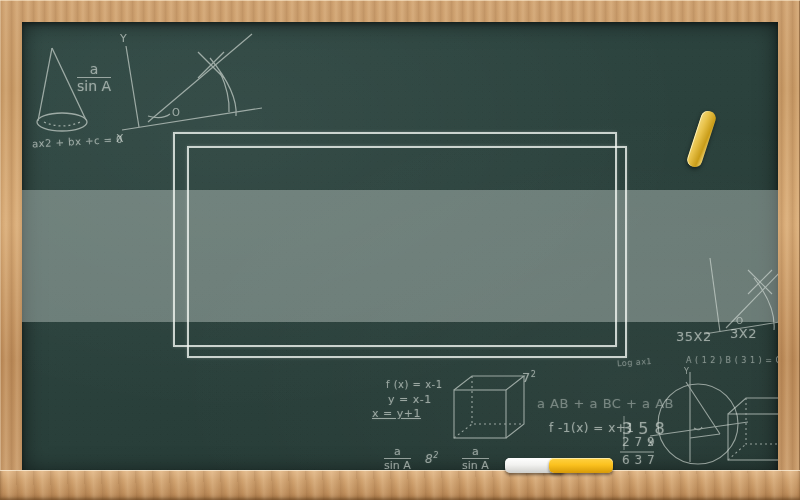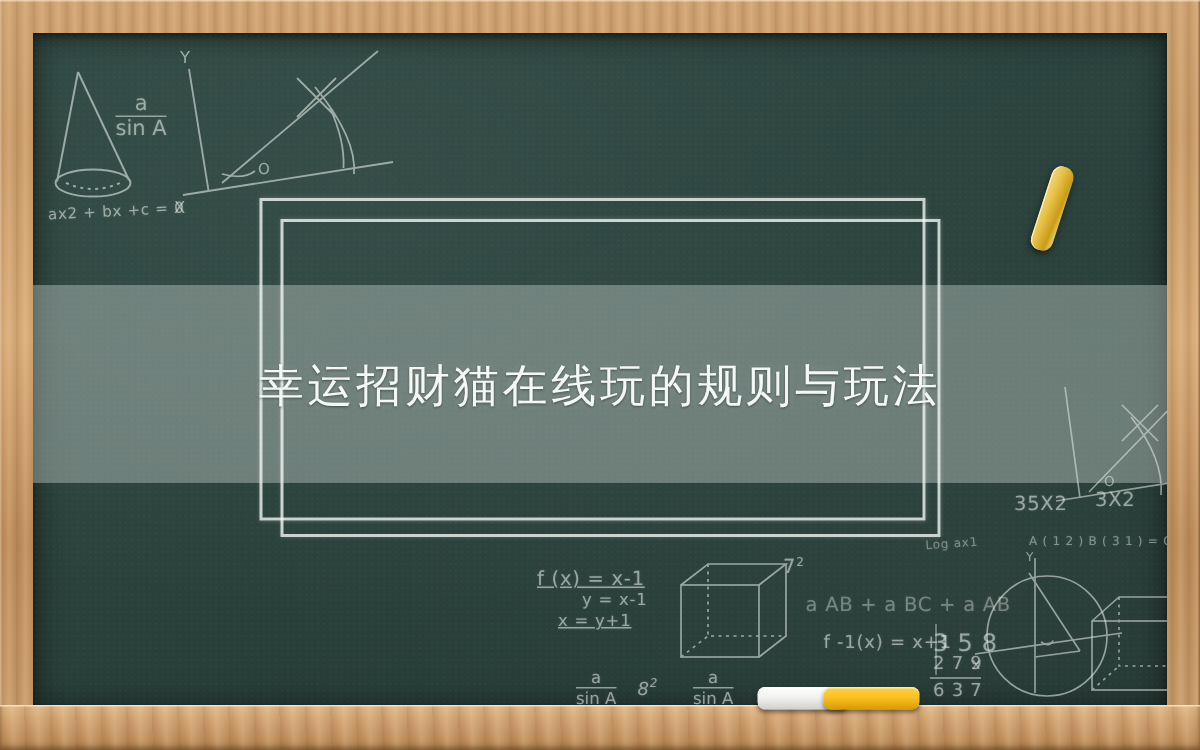--- a/index.html
+++ b/index.html
@@ -159,21 +159,21 @@
         </g>
         <g fill="#dfe6e0" opacity=".62" font-size="11" font-family="DejaVu Sans, sans-serif">
           <text x="18" y="12">Y</text>
           <text x="14" y="112">X</text>
           <text x="70" y="86" font-size="10">O</text>
         </g>
       </svg>
 
       <div class="ct" style="left:10px;top:114px;font-size:10px;transform:rotate(-3deg);">ax2 + bx +c = 0</div>
 
-      <div class="ct" style="left:336px;top:357px;font-size:13px;text-decoration:underline;">f (x)  =  x-1</div>
+      <div class="ct" style="left:364px;top:357px;font-size:10px;">f (x)  =  x-1</div>
       <div class="ct" style="left:366px;top:371px;font-size:11px;">y  =  x-1</div>
       <div class="ct" style="left:350px;top:385px;font-size:11px;text-decoration:underline;">x  =  y+1</div>
 
       <svg style="left:424px;top:350px;" width="86" height="78" viewBox="0 0 86 78">
         <g stroke="#dfe6e0" stroke-width="1.1" fill="none" opacity=".62">
           <rect x="8" y="18" width="52" height="48"></rect>
           <path d="M8 18 L26 4 L78 4 L60 18"></path>
           <path d="M78 4 L78 52 L60 66"></path>
           <path d="M26 4 L26 52 L78 52" stroke-dasharray="2 3"></path>
           <path d="M8 66 L26 52" stroke-dasharray="2 3"></path>
@@ -256,23 +256,20 @@
         </g>
       </svg>
 
     </div>
 
     <div class="band"></div>
 
     <div class="rect-outer"></div>
     <div class="rect-inner"></div>
 
-    <div class="title-wrap">
-      <div class="title">幸运招财猫在线玩的规则与玩法</div>
-    </div>
 
     <div class="chalk-tilted"></div>
 
   </div>
 
   <div class="ledge"></div>
   <div class="chalk-stick chalk-white"></div>
   <div class="chalk-stick chalk-yellow"></div>
 
 </div>

